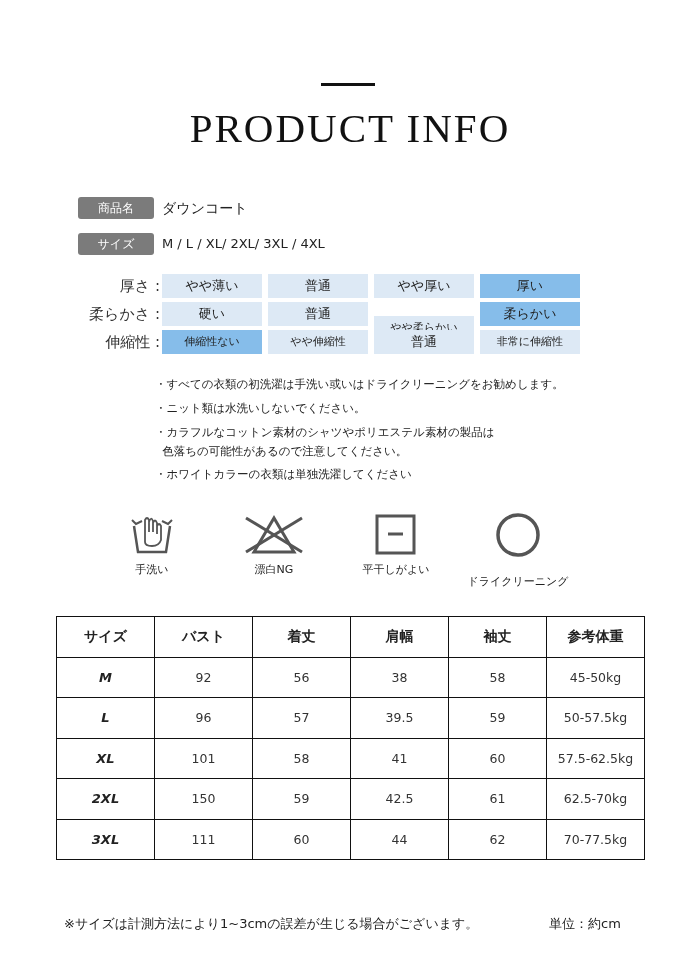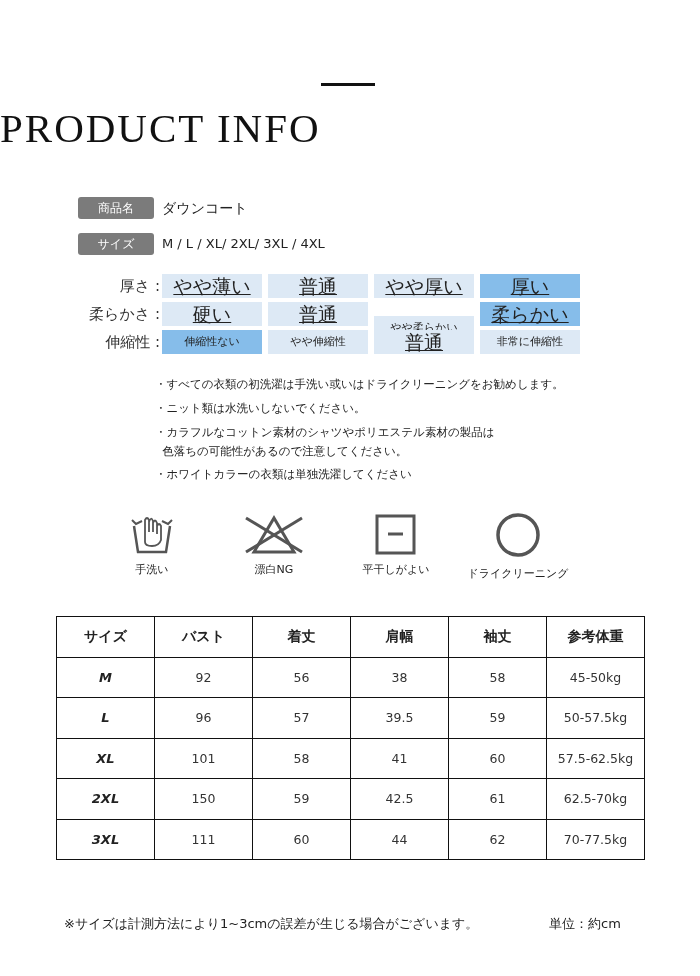--- a/index.html
+++ b/index.html
@@ -1,30 +1,30 @@
 <!DOCTYPE html>
 <html><head>
 <meta charset="utf-8">
 <style>
   html, body { margin:0; padding:0; background:#ffffff; }
   body { width:700px; height:976px; position:relative; overflow:hidden;
          font-family:"DejaVu Sans", sans-serif; color:#222; }
   .abs { position:absolute; }
   .top-bar { left:321px; top:83px; width:54px; height:3px; background:#111; }
-  .title { left:0; width:700px; top:104px; text-align:left;
+  .title { left:0; width:700px; top:104px; text-align:center;
            font-family:"Liberation Serif", "DejaVu Serif", serif;
            font-size:41px; letter-spacing:2px; color:#111; font-weight:normal; }
   .tag { left:78px; width:76px; height:22px; background:#7b7b7b; color:#fff;
          border-radius:3px; font-size:12px; line-height:22px; text-align:center; }
   .tag-val { left:162px; font-size:14px; line-height:22px; color:#222; }
   .rate-label { left:62px; width:98px; text-align:right; font-size:15px; line-height:24px; color:#333; }
   .rate-box { width:100px; height:24px; background:#dde9f5; text-align:center;
               line-height:24px; color:#222; }
   .rate-box.on { background:#86bdea; }
-  .fs-lg { font-size:19px;text-decoration:underline; }
+  .fs-lg { font-size:13px; }
   .fs-sm { font-size:11px; }
   .note { left:155px; font-size:11.5px; color:#222; line-height:16px; white-space:pre; }
   .care { width:120px; text-align:center; }
   .care svg { display:block; margin:0 auto; }
   .care-label { font-size:11px; color:#222; margin-top:6px; }
   table.size { position:absolute; left:56px; top:616px; border-collapse:collapse; }
   table.size td, table.size th { border:1.5px solid #111; width:97px; height:39.5px;
            text-align:center; font-size:12.5px; color:#333; padding:0; }
   table.size th { font-weight:bold; font-size:14px; color:#222; }
   table.size td.sz { font-weight:bold; font-style:italic; font-size:13px; color:#222; }
@@ -87,21 +87,21 @@
   <svg width="44" height="44" viewBox="0 0 44 44">
     <rect x="3" y="4" width="37" height="37" fill="none" stroke="#555" stroke-width="3"></rect>
     <line x1="14" y1="22" x2="29" y2="22" stroke="#555" stroke-width="3"></line>
   </svg>
   <div class="care-label">平干しがよい</div>
 </div>
 <div class="abs care" style="left:458px;top:512px">
   <svg width="46" height="46" viewBox="0 0 46 46">
     <circle cx="23" cy="23" r="20" fill="none" stroke="#555" stroke-width="3.5"></circle>
   </svg>
-  <div class="care-label" style="margin-top:8px">ドライクリーニング</div>
+  <div class="care-label" style="margin-top:16px">ドライクリーニング</div>
 </div>
 
 <table class="size">
   <tbody>
       <tr>
     <th>サイズ</th>
     <th>バスト</th>
     <th>着丈</th>
     <th>肩幅</th>
     <th>袖丈</th>

